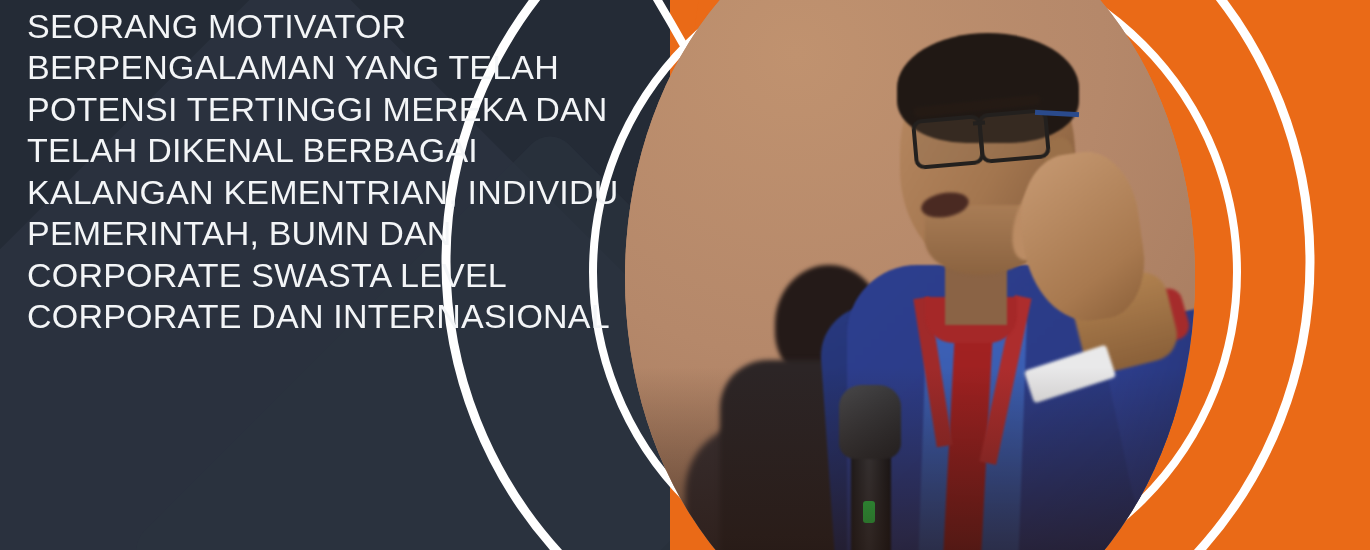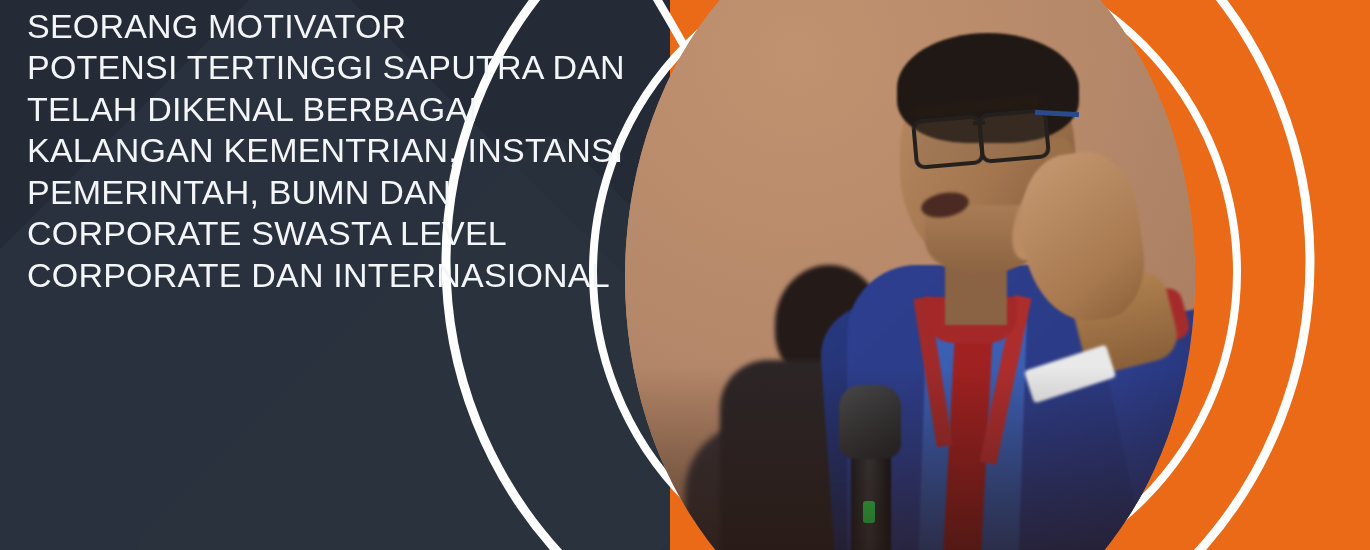--- a/index.html
+++ b/index.html
@@ -366,21 +366,22 @@
         <div class="mic-led"></div>
 
         <div class="wall-shadow"></div>
       </div>
     </div>
   </div>
 
   <div class="text-block">
     <div class="text-line">COACH DIAN SAPUTRA ADALAH</div>
     <div class="text-line">SEORANG MOTIVATOR</div>
-    <div class="text-line">POTENSI TERTINGGI SAPUTRA DAN</div>
+    <div class="text-line">BERPENGALAMAN YANG TELAH</div>
+    <div class="text-line">POTENSI TERTINGGI MEREKA DAN</div>
     <div class="text-line">TELAH DIKENAL BERBAGAI</div>
-    <div class="text-line">KALANGAN KEMENTRIAN, INSTANSI</div>
+    <div class="text-line">KALANGAN KEMENTRIAN, INDIVIDU</div>
     <div class="text-line">PEMERINTAH, BUMN DAN</div>
     <div class="text-line">CORPORATE SWASTA LEVEL</div>
     <div class="text-line">CORPORATE DAN INTERNASIONAL</div>
   </div>
 
 </div>
 
 </body></html>

